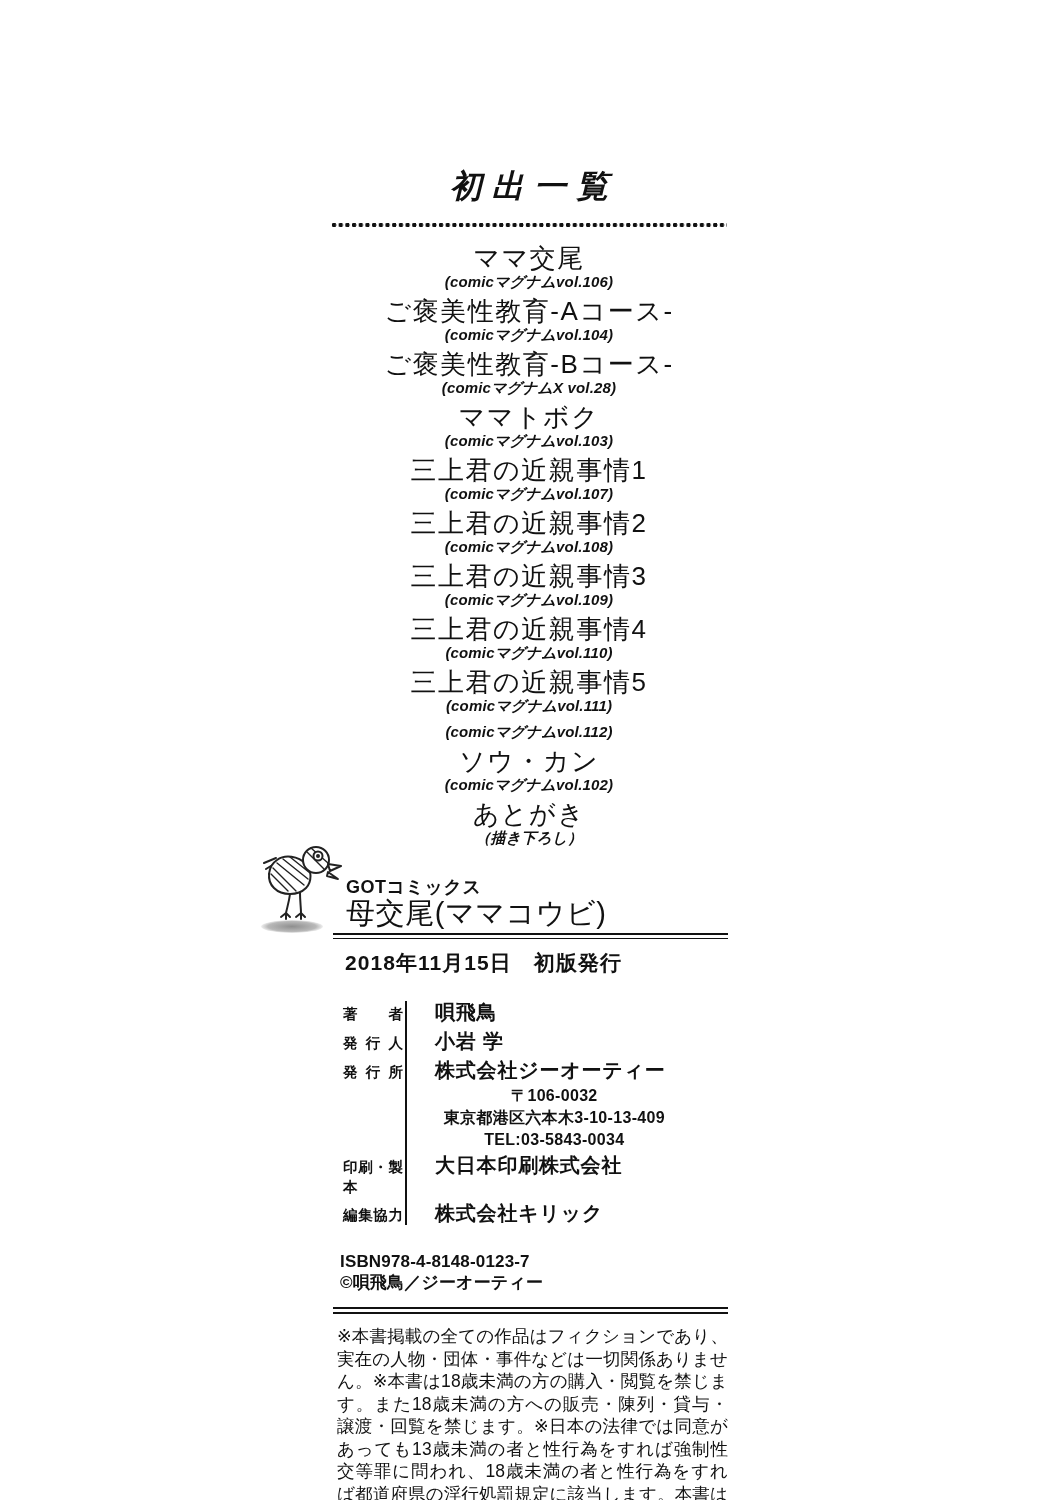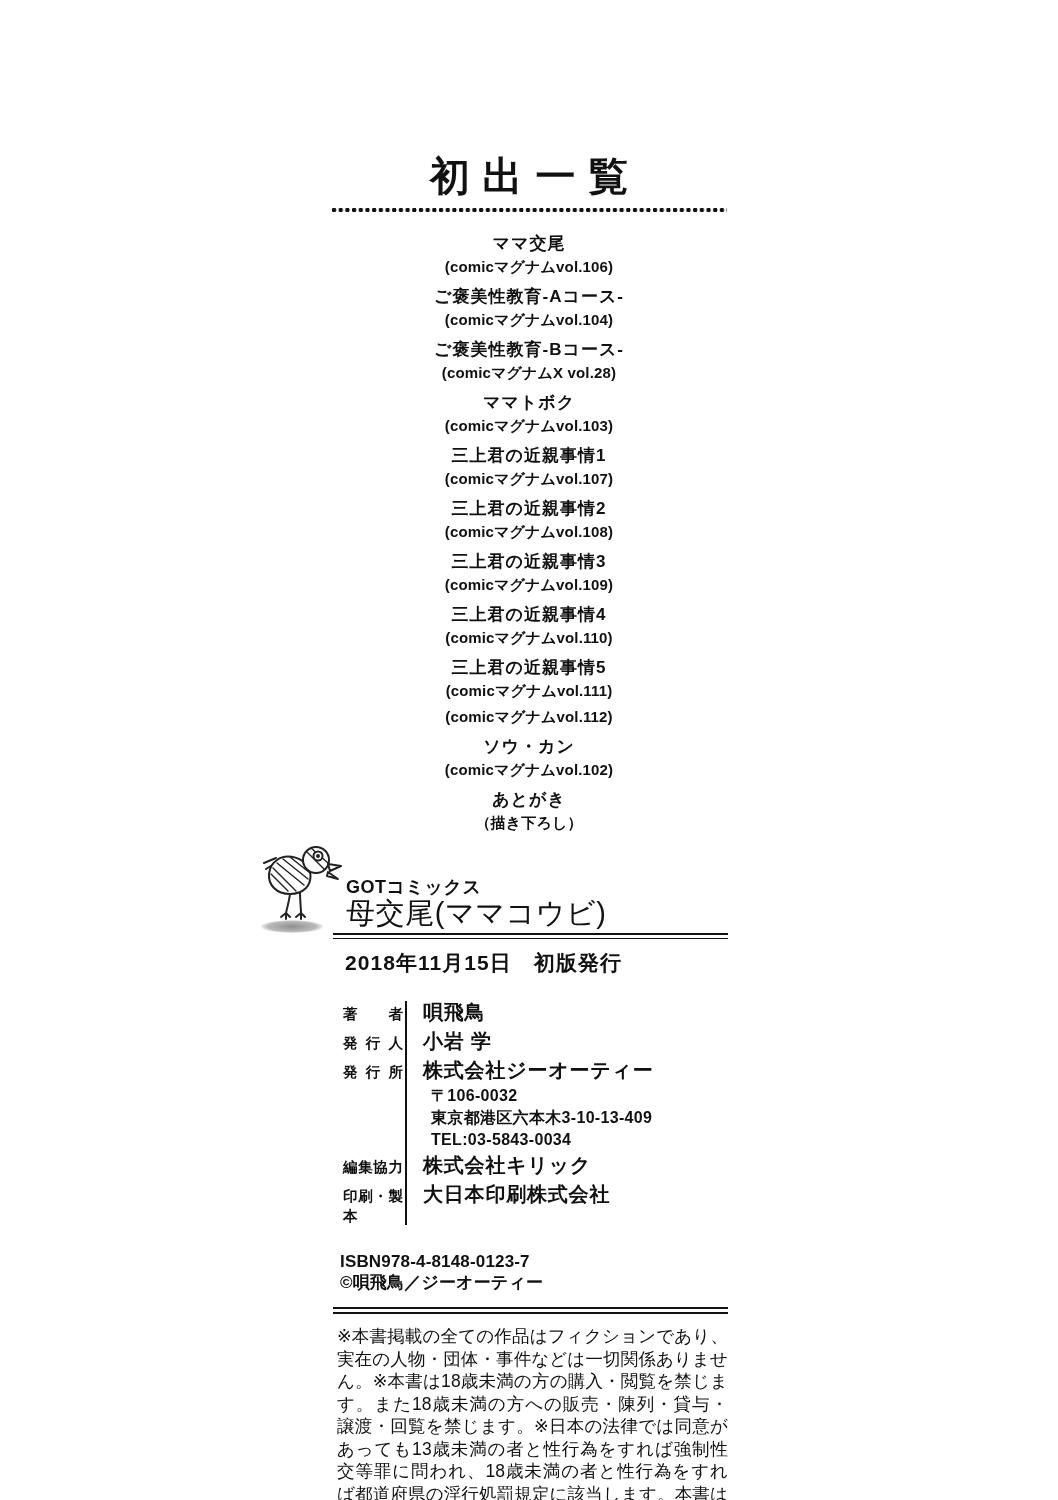--- a/index.html
+++ b/index.html
@@ -5,31 +5,31 @@
   html,body { margin:0; padding:0; background:#ffffff; }
   .page {
     position:relative; width:1058px; height:1500px; margin:0 auto;
     background:#ffffff; color:#111111; overflow:hidden;
     font-family:"Liberation Sans","DejaVu Sans",sans-serif;
   }
 
   
   .first-list { position:absolute; top:150px; left:0; width:100%; text-align:center; }
   .first-list-title {
-    margin:8px; font-size:40px; font-weight:600;
-    letter-spacing:0.32em; text-indent:0.32em; line-height:36px;
+    margin:18px; font-size:32px; font-weight:600;
+    letter-spacing:0.32em; text-indent:0.32em; line-height:36px;font-style:italic;
   }
   .dots {
     width:396px; height:6px; margin:13px auto 17px;
     background-image:radial-gradient(circle at 3px 3px, #111 2px, rgba(0,0,0,0) 2.5px);
     background-size:6.7px 6px; background-repeat:repeat-x;
   }
   .work { margin:0 0 7px 0; }
-  .work-title { font-size:17px; font-weight:700; letter-spacing:0.06em; line-height:27px; }
-  .work-note  { font-size:15px; font-weight:600; letter-spacing:0.01em; line-height:19px; }
+  .work-title { font-size:26px; font-weight:400; letter-spacing:0.06em; line-height:27px; }
+  .work-note  { font-size:15px; font-weight:600; letter-spacing:0.01em; line-height:19px;font-style:italic; }
 
   
   .colophon { position:absolute; left:333px; top:838px; width:395px; }
 
   .logo { position:absolute; left:-73px; top:0; width:84px; height:98px; }
   .logo svg { display:block; }
   .logo-shadow {
     position:absolute; left:1px; top:82px; width:62px; height:13px; border-radius:50%;
     background:radial-gradient(ellipse at center, #8f8f8f 0%, #b9b9b9 55%, rgba(255,255,255,0) 75%);
   }
@@ -42,21 +42,21 @@
   .edition-date { margin-top:10px; padding-left:12px; font-size:21px; font-weight:700; letter-spacing:0.05em; }
 
   .credits { position:relative; margin-top:21px; }
   .credits-divider { position:absolute; left:72px; top:3px; bottom:3px; width:2px; background:#111; }
   .credit-row { display:flex; align-items:flex-start; padding:2px 0; }
   .credit-label {
     flex:none; width:60px; margin-left:10px; padding-top:4px;
     font-size:14.5px; font-weight:600; line-height:20px;
     text-align:justify; text-align-last:justify;
   }
-  .credit-body { margin-left:20px; }
+  .credit-body { margin-left:32px;text-align:center; }
   .credit-value { font-size:20px; font-weight:700; line-height:25px; letter-spacing:0.04em; }
   .credit-subline { font-size:16px; font-weight:600; line-height:19px; margin:3px 0 0 8px; letter-spacing:0.02em; }
 
   .isbn-block { margin-top:23px; padding-left:7px; font-size:17px; font-weight:700; line-height:21px; letter-spacing:0.01em; }
 
   .rule-bottom { margin-top:14px; height:3px; border-top:2px solid #111; border-bottom:2px solid #111; }
 
   .legal {
     margin-top:11px; padding-left:4px;
     font-size:17.5px; font-weight:500; line-height:22.5px;
@@ -195,31 +195,31 @@
             <div class="credit-value">株式会社ジーオーティー</div>
             <div>
               <div class="credit-subline">〒106-0032</div>
               <div class="credit-subline">東京都港区六本木3-10-13-409</div>
               <div class="credit-subline">TEL:03-5843-0034</div>
             </div>
           </div>
         </div>
 
         <div class="credit-row">
+          <div class="credit-label">印刷・製本</div>
+          <div class="credit-body">
+            <div class="credit-value">大日本印刷株式会社</div>
+            <div></div>
+          </div>
+        </div>
+
+        <div class="credit-row">
           <div class="credit-label">編集協力</div>
           <div class="credit-body">
             <div class="credit-value">株式会社キリック</div>
-            <div></div>
-          </div>
-        </div>
-
-        <div class="credit-row">
-          <div class="credit-label">印刷・製本</div>
-          <div class="credit-body">
-            <div class="credit-value">大日本印刷株式会社</div>
             <div></div>
           </div>
         </div>
       </div>
 
     <div class="isbn-block">
       <div>ISBN978-4-8148-0123-7</div>
       <div>©唄飛鳥／ジーオーティー</div>
     </div>
 

